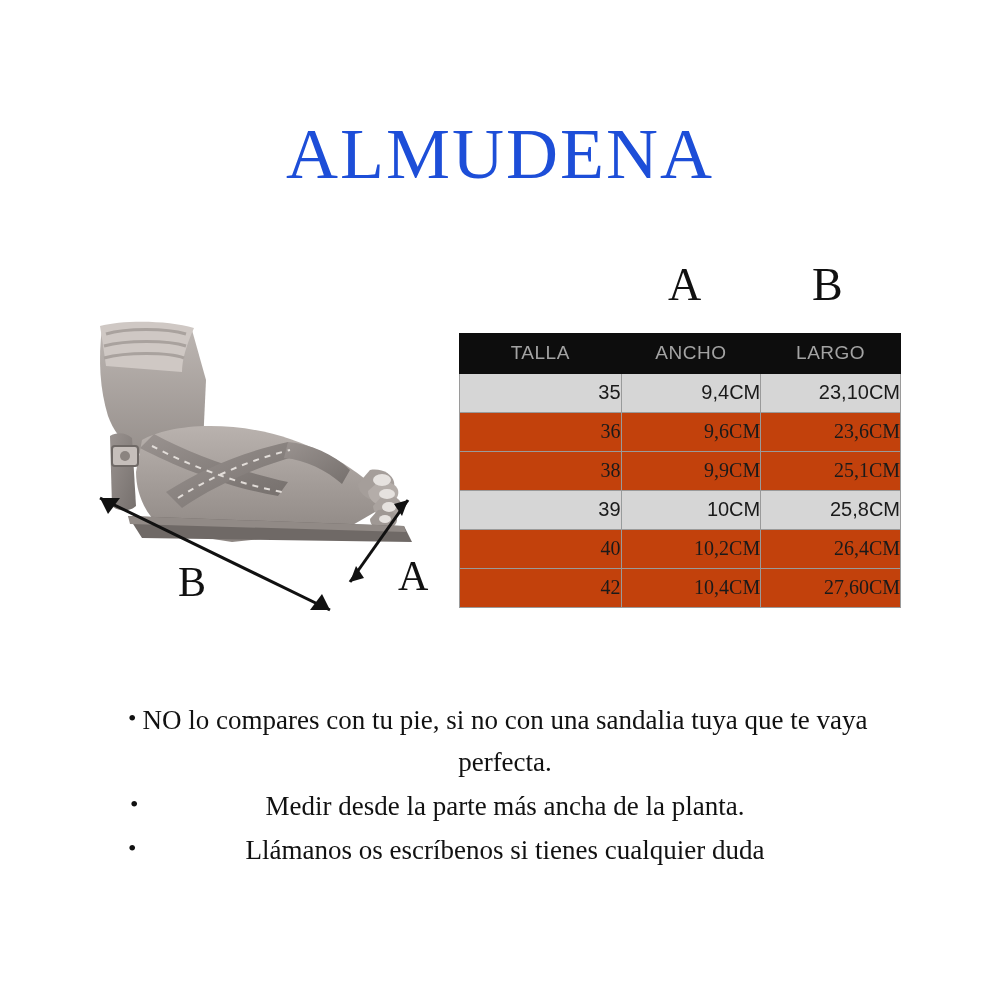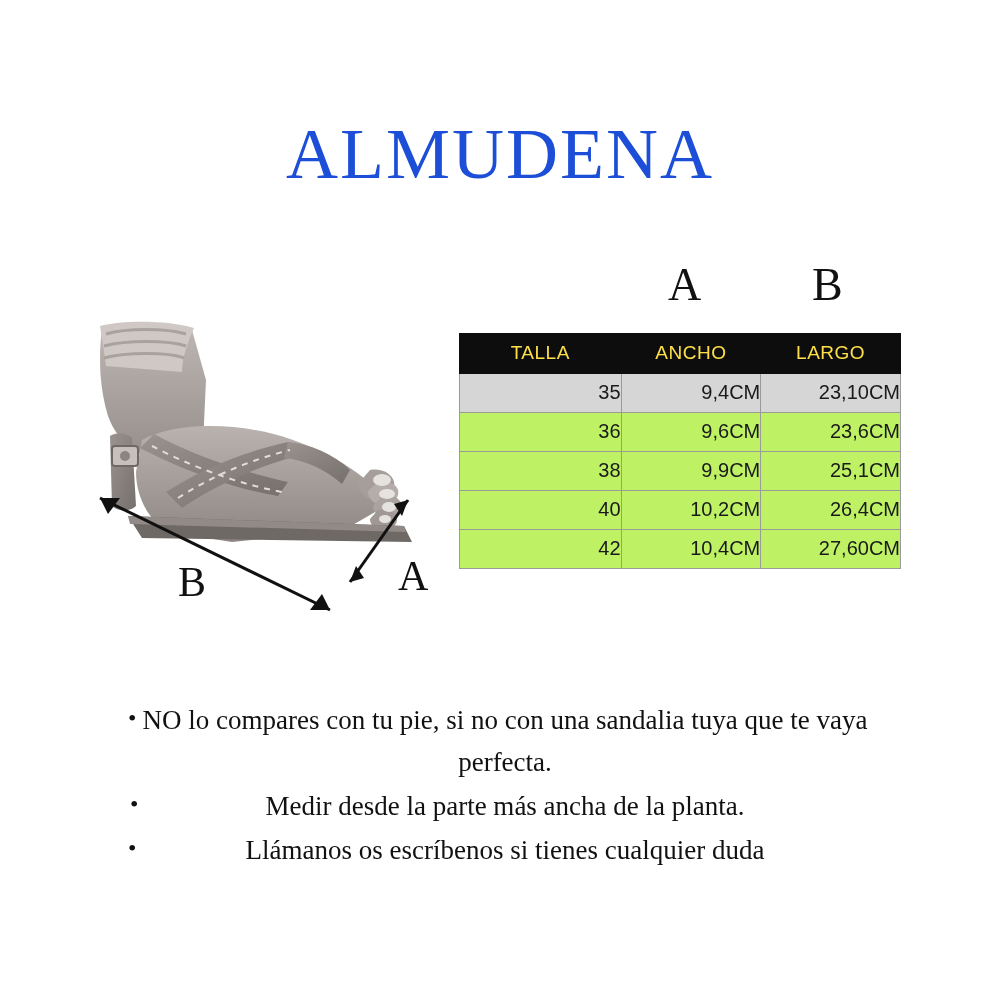--- a/index.html
+++ b/index.html
@@ -71,39 +71,40 @@
   }
   table.size-table {
     border-collapse: collapse;
     width: 442px;
     font-family: "Liberation Sans", sans-serif;
     font-size: 19px;
     color: #1a1a1a;
   }
   table.size-table th {
     background: #0d0d0d;
-    color: #fde047;
+    color: #a3a3a3;
     font-weight: 400;
     font-size: 19px;
     letter-spacing: 0.5px;
     padding: 8px 0 9px 0;
     text-align: center;
     border: 1px solid #0d0d0d;
   }
   table.size-table td {
     text-align: right;
     padding: 7px 0 8px 0;
     border: 1px solid #9a9a9a;
     font-size: 20px;
   }
   table.size-table tbody tr.alt td {
     background: #d6d6d6;
   }
   table.size-table tbody tr.plain td {
-    background: #bef264;
+    background: #c2410c;
+    font-family: Liberation Serif, serif;
   }
   table.size-table col.c1 { width: 162px; }
   table.size-table col.c2 { width: 140px; }
   table.size-table col.c3 { width: 140px; }
 
   
   .notes {
     position: absolute;
     left: 100px;
     top: 700px;
@@ -229,20 +230,25 @@
       </tr>
       <tr class="plain">
         <td>36</td>
         <td>9,6CM</td>
         <td>23,6CM</td>
       </tr>
       <tr class="plain">
         <td>38</td>
         <td>9,9CM</td>
         <td>25,1CM</td>
+      </tr>
+      <tr class="alt">
+        <td>39</td>
+        <td>10CM</td>
+        <td>25,8CM</td>
       </tr>
       <tr class="plain">
         <td>40</td>
         <td>10,2CM</td>
         <td>26,4CM</td>
       </tr>
       <tr class="plain">
         <td>42</td>
         <td>10,4CM</td>
         <td>27,60CM</td>

